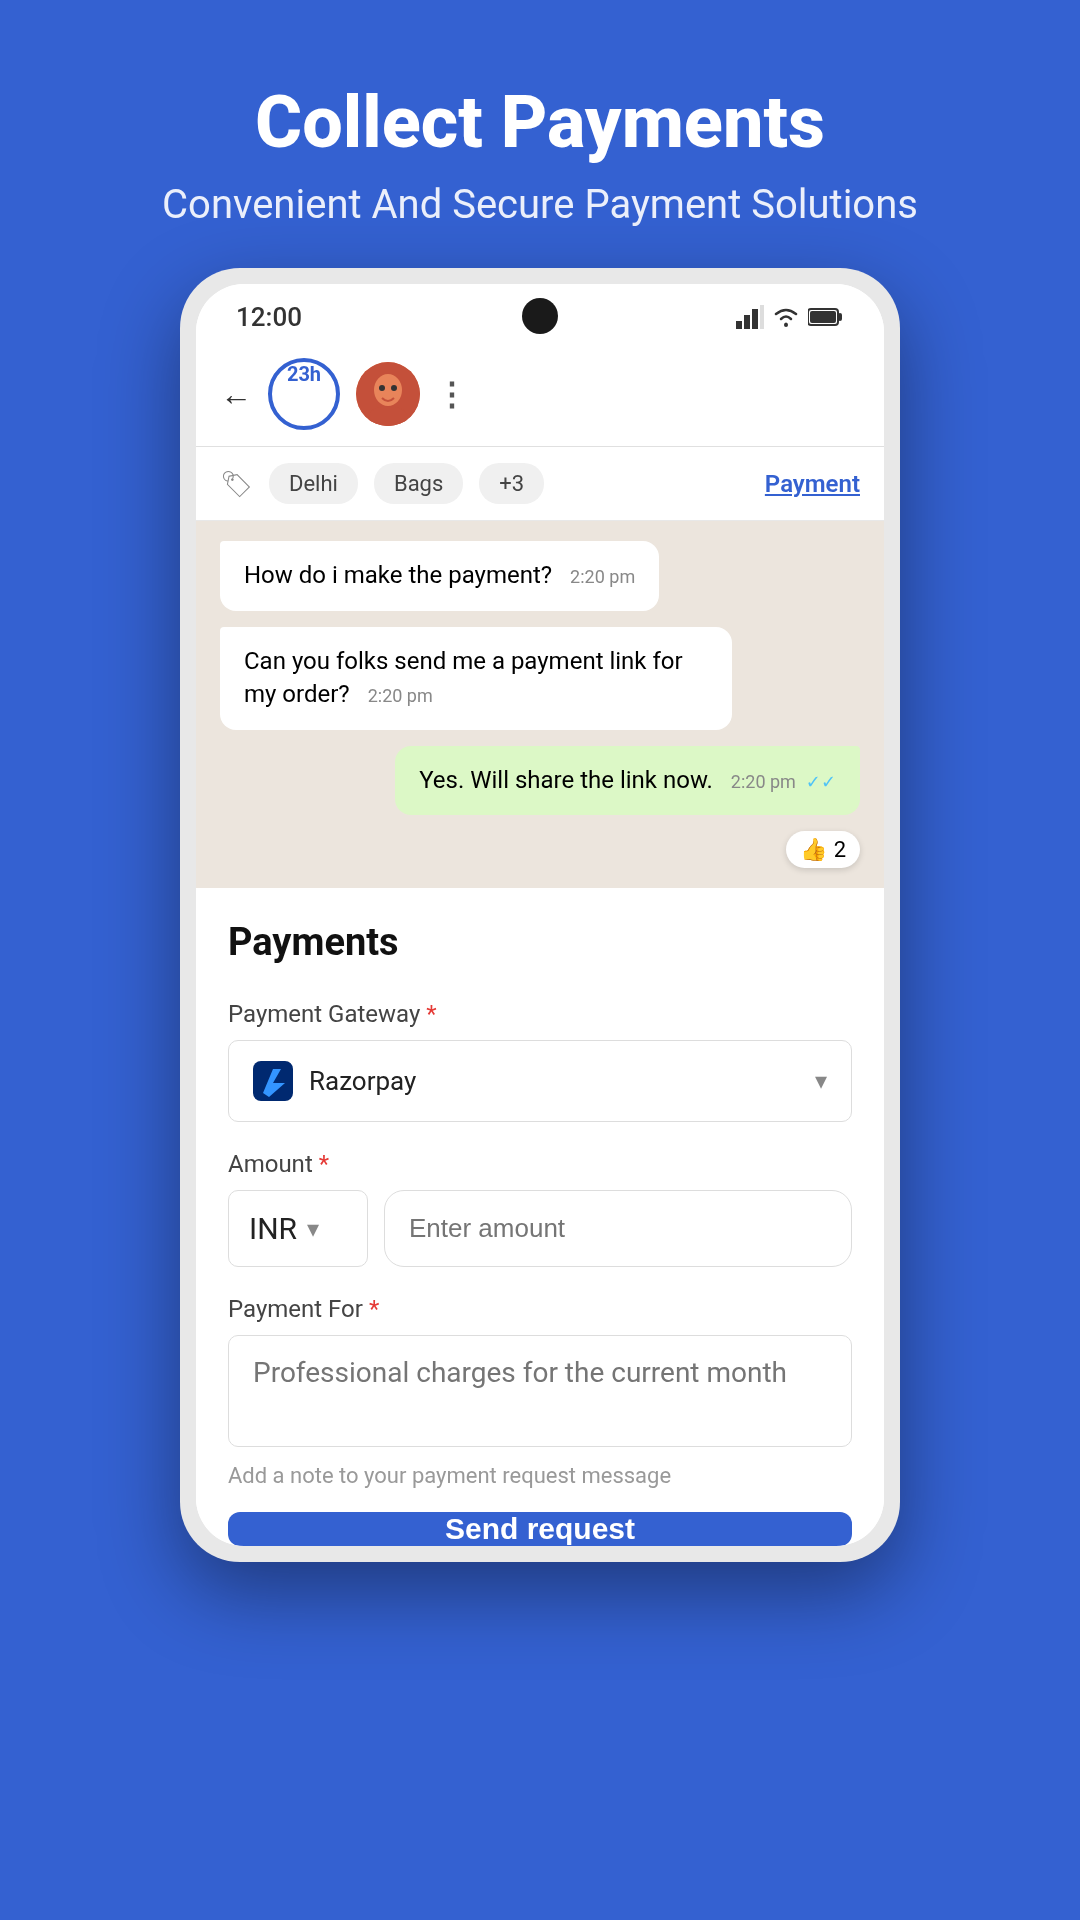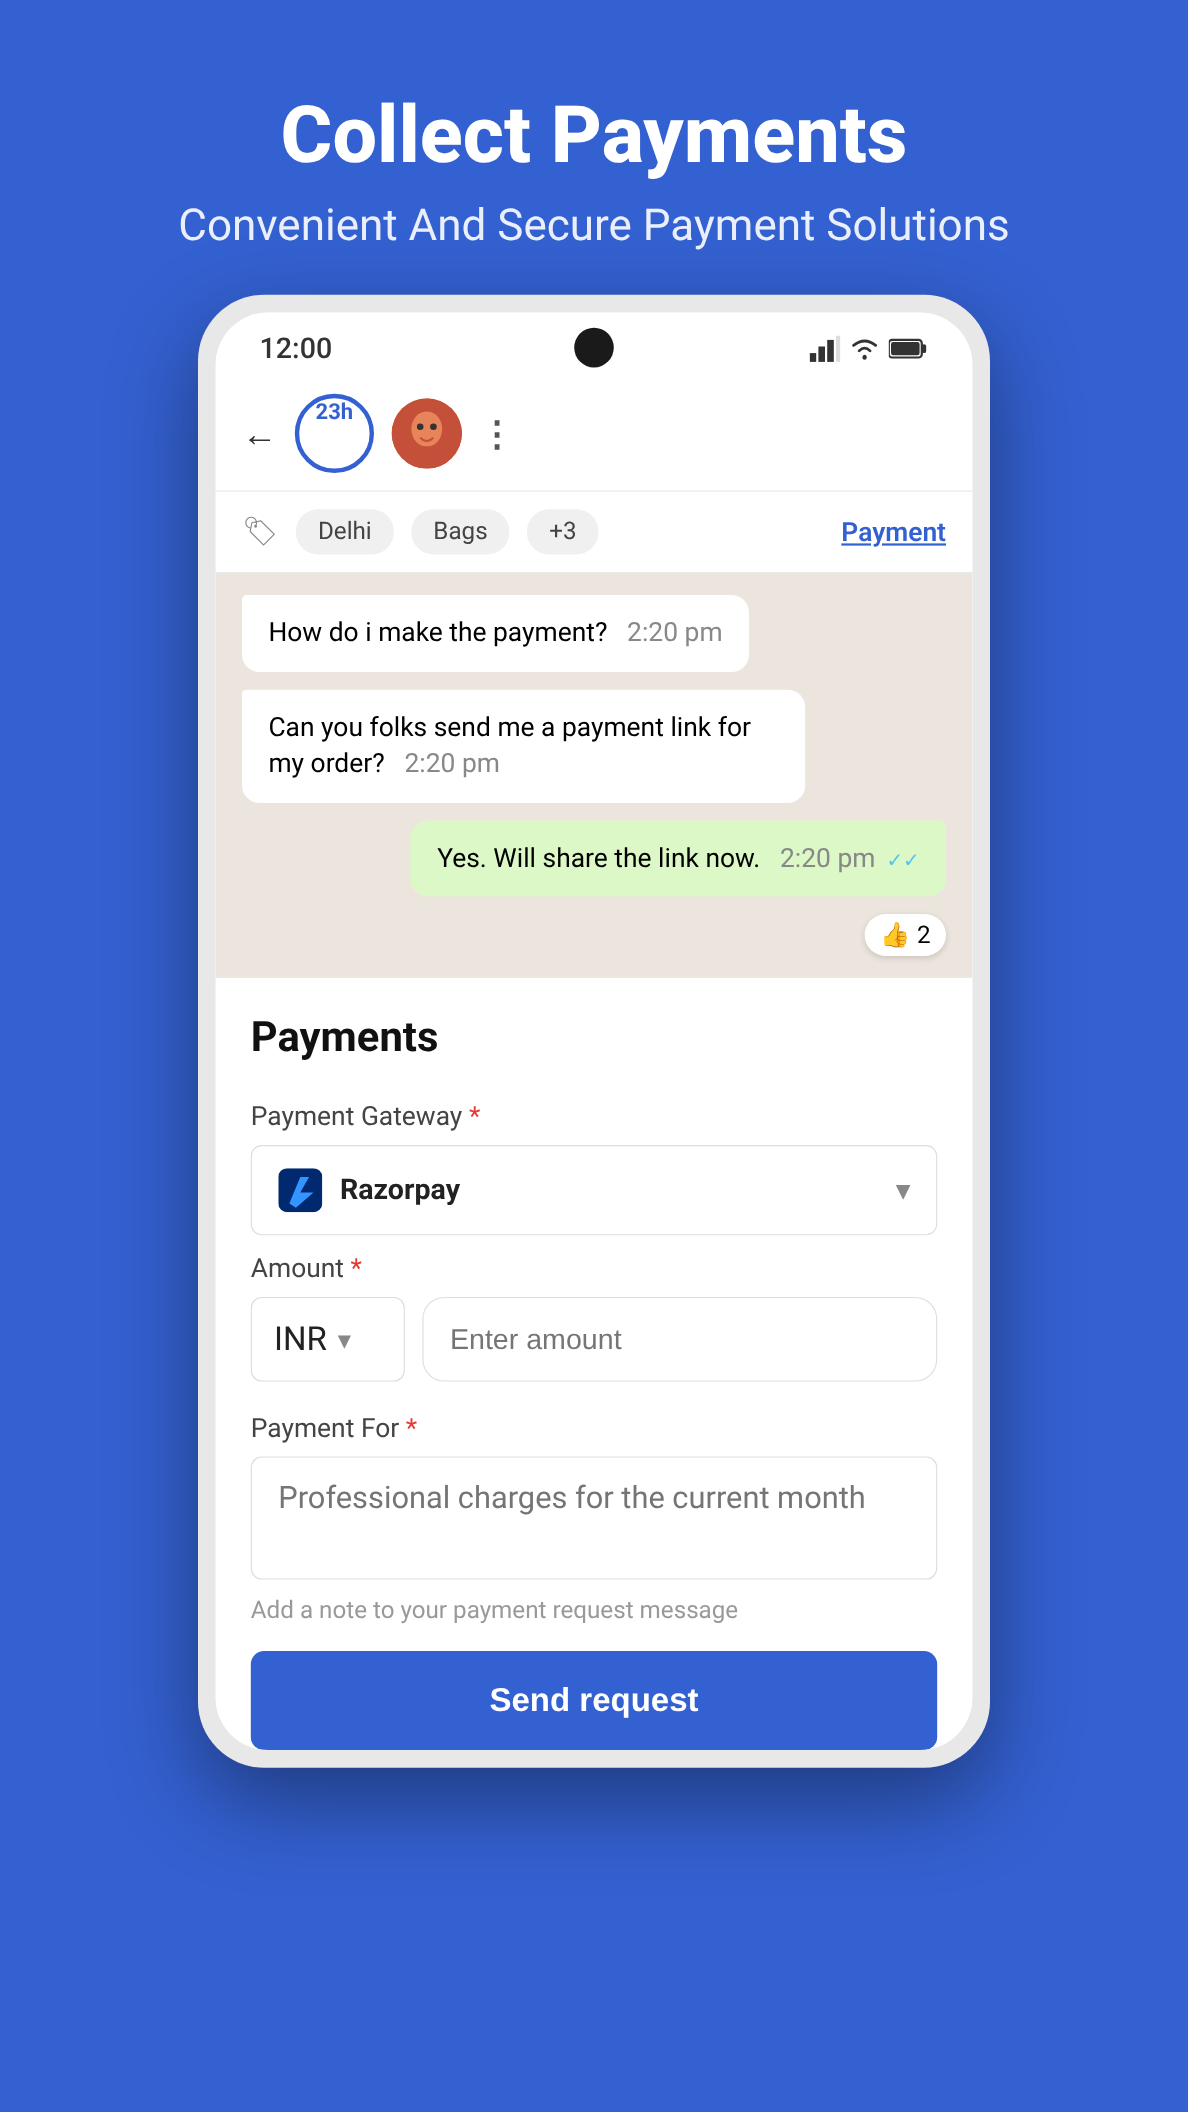--- a/index.html
+++ b/index.html
@@ -223,21 +223,21 @@
       align-self: flex-start;
     }
 
     .msg-sent {
       background: #dcf8c6;
       border-radius: 16px 4px 16px 16px;
       align-self: flex-end;
     }
 
     .msg-time {
-      font-size: 24px;
+      font-size: 18px;
       color: #888;
       margin-left: 12px;
     }
 
     .msg-ticks {
       color: #4fc3f7;
       font-size: 18px;
       margin-left: 4px;
     }
 
@@ -282,24 +282,23 @@
     }
 
     .select-field {
       width: 100%;
       border: 1.5px solid #ddd;
       border-radius: 10px;
       padding: 20px 24px;
       display: flex;
       align-items: center;
       gap: 16px;
-      margin-bottom: 16px;
+      margin-bottom: 28px;
       cursor: pointer;
       background: white;
-      font-weight: bold;
     }
 
     .select-value {
       flex: 1;
       font-size: 26px;
       color: #222;
     }
 
     .chevron-down {
       color: #888;
@@ -360,21 +359,20 @@
       color: #999;
       margin-bottom: 24px;
     }
 
     .send-btn {
       width: 100%;
       background: #3461d1;
       color: white;
       font-size: 30px;
       font-weight: 700;
-      padding: 28px;
       border: none;
       border-radius: 12px;
       cursor: pointer;
       margin-bottom: 0;
     }
   </style>
 </head>
 <body>
 
 <div class="page-header">

